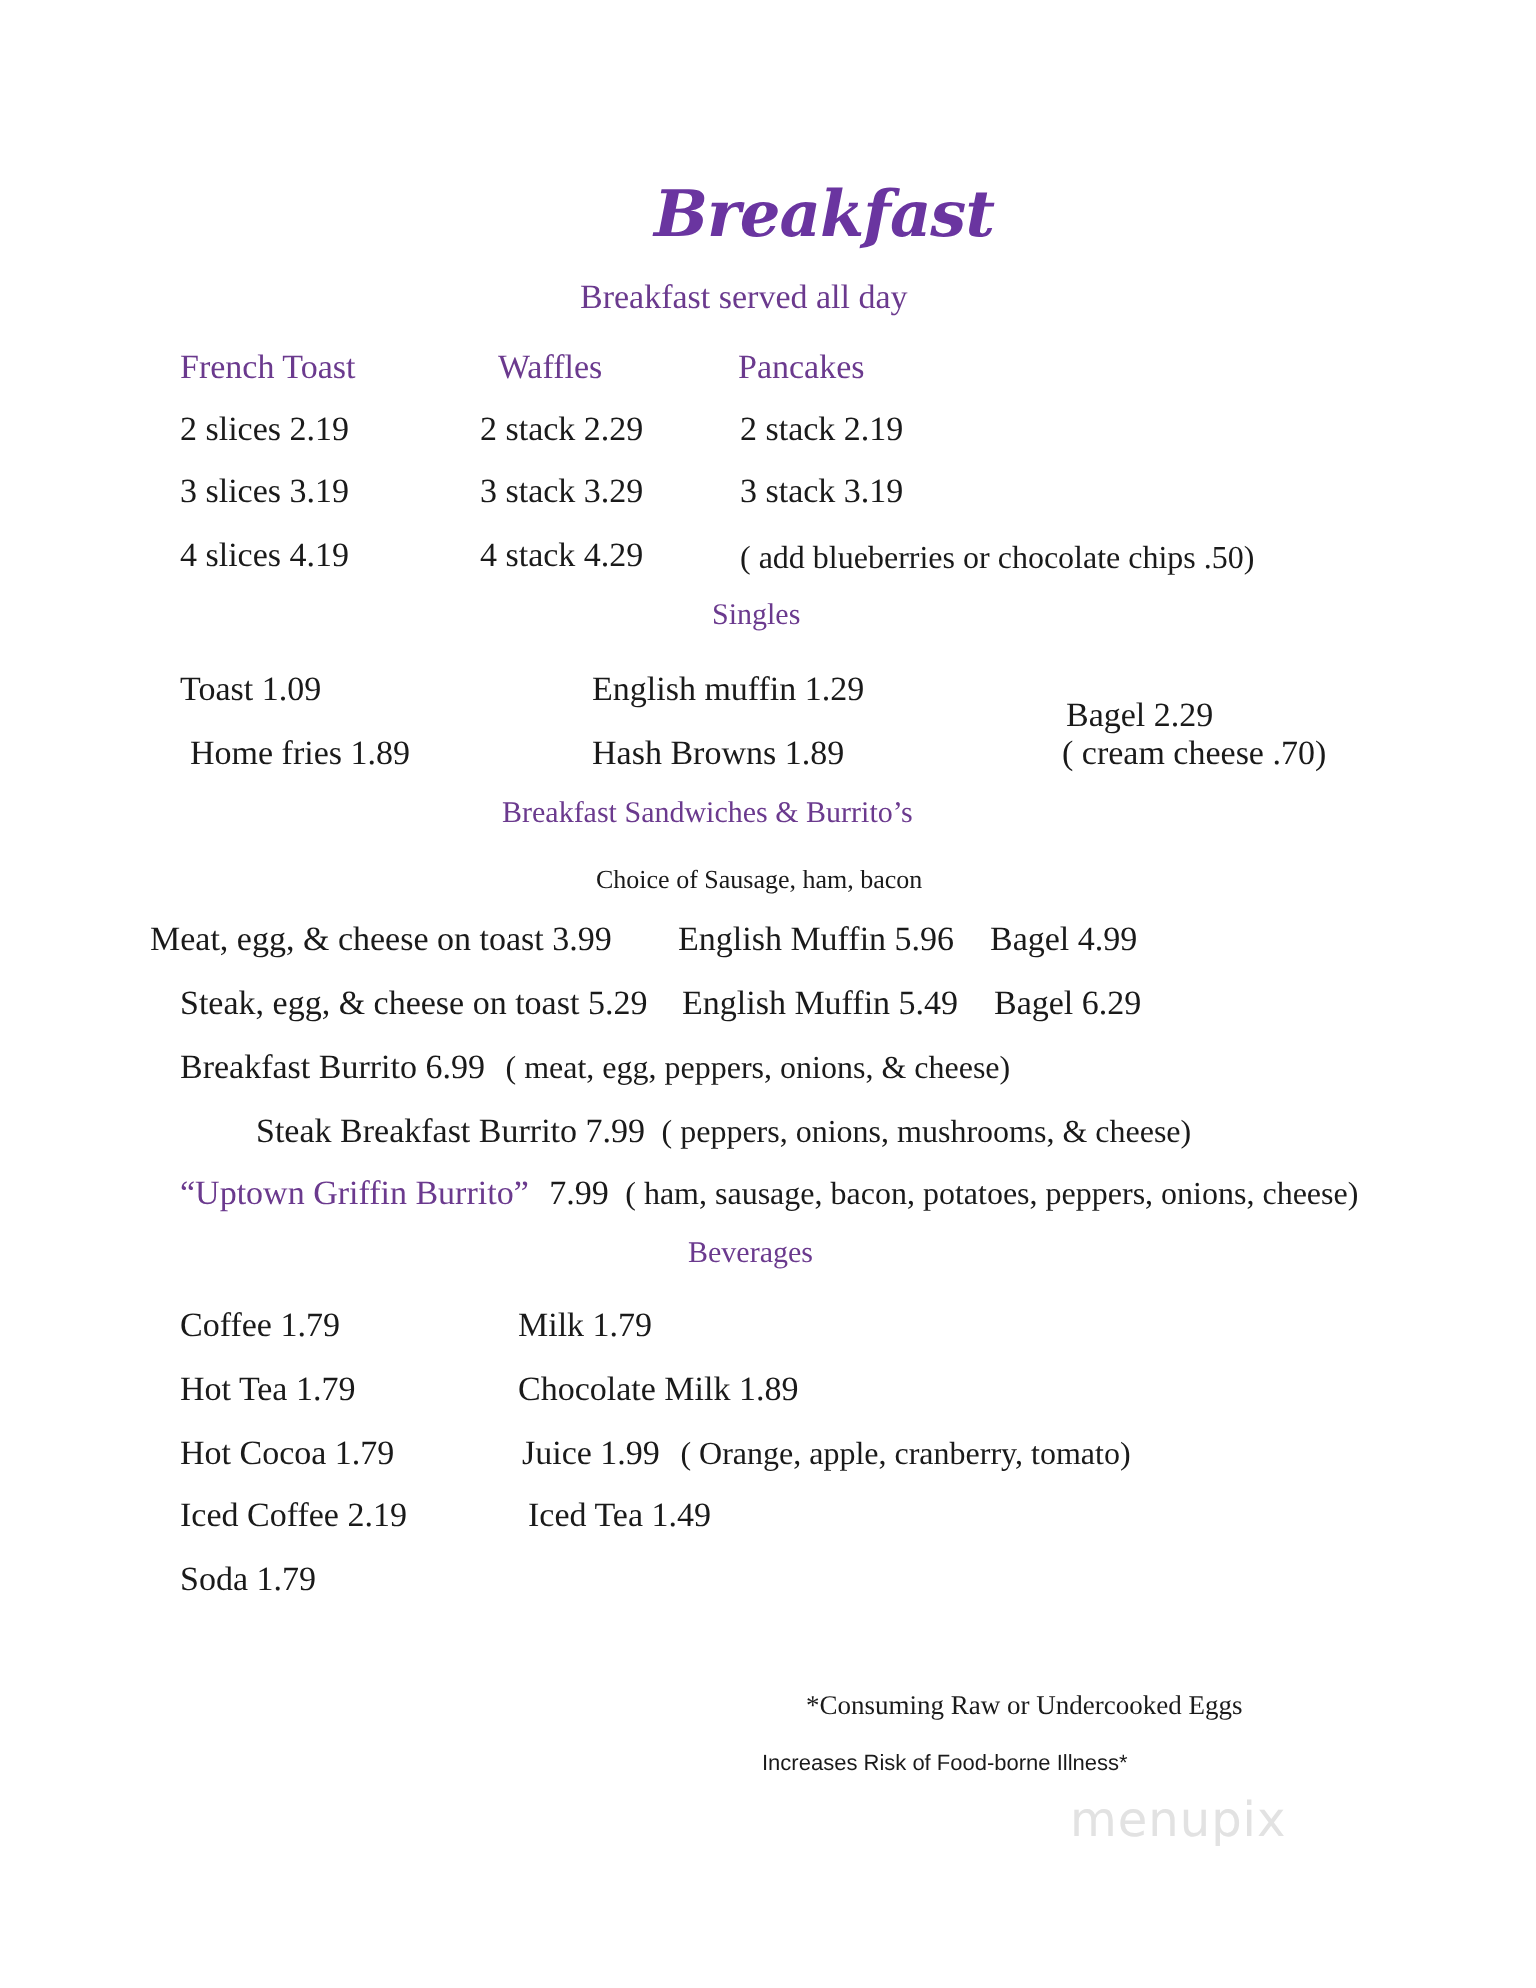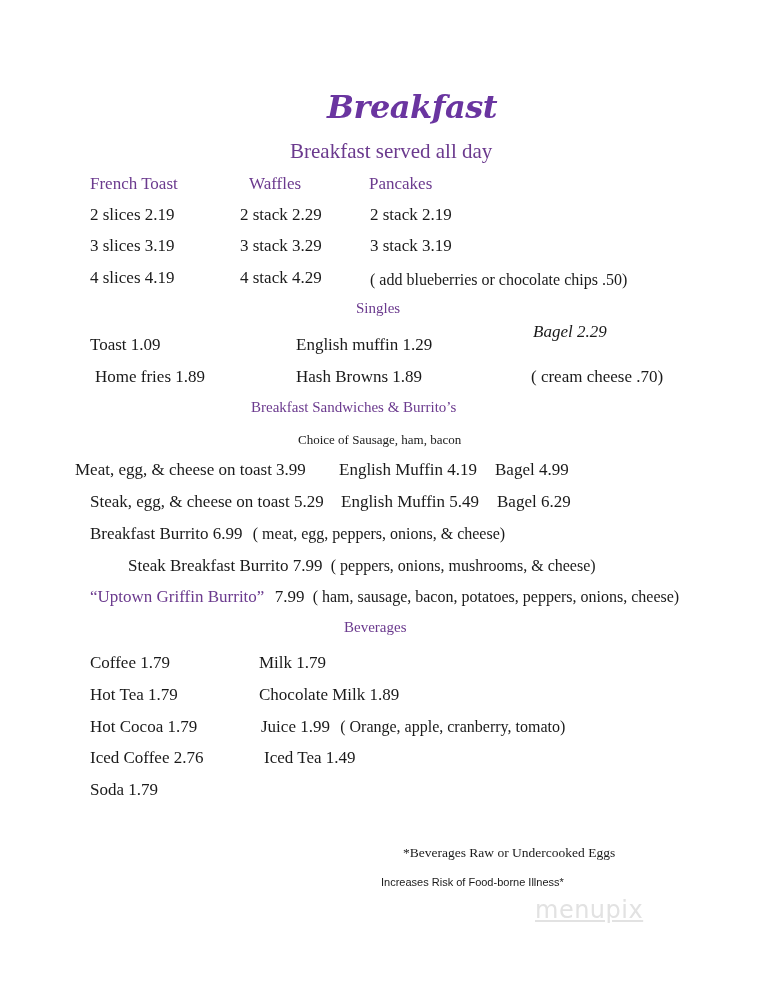--- a/index.html
+++ b/index.html
@@ -2,21 +2,21 @@
 <html><head>
 <meta charset="utf-8">
 <style>
   html, body { margin:0; padding:0; background:#ffffff; }
   body { width:768px; height:994px; position:relative; overflow:hidden;
          font-family:"Liberation Serif","DejaVu Serif",serif; color:#1a1a1a; }
   .abs { position:absolute; white-space:nowrap; }
   .purple { color:#6b3a8e; }
   .title { font-family:"DejaVu Serif",serif; font-style:italic; font-weight:bold;
            font-size:32px; color:#6a35a0; letter-spacing:-0.5px; }
-  .subtitle { font-size:21px;font-family:Liberation Serif, serif; }
+  .subtitle { font-size:17px;font-family:Liberation Serif, serif; }
   .section { font-size:15px; }
   .colhead { font-size:17px; }
   .item { font-size:17px; }
   .small { font-size:16px; }
   .note { font-size:13.5px; }
   .sans { font-family:"Liberation Sans","DejaVu Sans",sans-serif; font-size:11px; }
   .wm { font-family:"DejaVu Sans",sans-serif; font-size:24px; color:#e2e2e2; letter-spacing:0.5px; }
 </style>
 </head>
 <body>
@@ -38,30 +38,30 @@
   <div class="abs item" style="left:240px; top:236px;">3 stack  3.29</div>
   <div class="abs item" style="left:240px; top:268px;">4 stack  4.29</div>
 
   <div class="abs item" style="left:370px; top:205px;">2 stack  2.19</div>
   <div class="abs item" style="left:370px; top:236px;">3 stack  3.19</div>
   <div class="abs small" style="left:370px; top:271px;">( add blueberries or chocolate chips .50)</div>
 
   <div class="abs section purple" style="left:356px; top:300px;">Singles</div>
   <div class="abs item" style="left:90px; top:335px;">Toast  1.09</div>
   <div class="abs item" style="left:296px; top:335px;">English muffin  1.29</div>
-  <div class="abs item" style="left:533px; top:322px;font-style:italic;">Bagel  2.29</div>
+  <div class="abs item" style="left:533px; top:348px;">Bagel  2.29</div>
   <div class="abs item" style="left:95px; top:367px;">Home fries  1.89</div>
   <div class="abs item" style="left:296px; top:367px;">Hash Browns    1.89</div>
   <div class="abs item" style="left:531px; top:367px;">( cream cheese .70)</div>
 
   <div class="abs section purple" style="left:251px; top:399px;">Breakfast Sandwiches &amp; Burrito’s</div>
   <div class="abs small" style="left:298px; top:432px; font-size:13px;">Choice of Sausage, ham, bacon</div>
 
   <div class="abs item" style="left:75px; top:460px;">Meat, egg, &amp; cheese on toast  3.99</div>
-  <div class="abs item" style="left:339px; top:460px;">English Muffin  4.19</div>
+  <div class="abs item" style="left:339px; top:460px;">English Muffin  5.96</div>
   <div class="abs item" style="left:495px; top:460px;">Bagel   4.99</div>
 
   <div class="abs item" style="left:90px; top:492px;">Steak, egg, &amp; cheese on toast  5.29</div>
   <div class="abs item" style="left:341px; top:492px;">English Muffin  5.49</div>
   <div class="abs item" style="left:497px; top:492px;">Bagel   6.29</div>
 
   <div class="abs item" style="left:90px; top:524px;">
     <span>Breakfast Burrito   6.99</span>
     <span class="small" style="margin-left:6px;">( meat, egg, peppers, onions, &amp; cheese)</span>
   </div>
@@ -72,29 +72,29 @@
   <div class="abs item" style="left:90px; top:587px;">
     <span class="purple">“Uptown Griffin Burrito”</span>
     <span style="margin-left:6px;">7.99</span>
     <span class="small" style="margin-left:4px;">( ham, sausage, bacon, potatoes, peppers, onions, cheese)</span>
   </div>
 
   <div class="abs section purple" style="left:344px; top:619px;">Beverages</div>
   <div class="abs item" style="left:90px; top:653px;">Coffee  1.79</div>
   <div class="abs item" style="left:90px; top:685px;">Hot Tea 1.79</div>
   <div class="abs item" style="left:90px; top:717px;">Hot Cocoa 1.79</div>
-  <div class="abs item" style="left:90px; top:748px;">Iced Coffee 2.76</div>
+  <div class="abs item" style="left:90px; top:748px;">Iced Coffee 2.19</div>
   <div class="abs item" style="left:90px; top:780px;">Soda 1.79</div>
 
   <div class="abs item" style="left:259px; top:653px;">Milk  1.79</div>
   <div class="abs item" style="left:259px; top:685px;">Chocolate Milk  1.89</div>
   <div class="abs item" style="left:261px; top:717px;">
     <span>Juice 1.99</span>
     <span class="small" style="margin-left:6px;">( Orange, apple, cranberry, tomato)</span>
   </div>
   <div class="abs item" style="left:264px; top:748px;">Iced Tea 1.49</div>
 
-  <div class="abs note" style="left:403px; top:845px;">*Beverages Raw or Undercooked  Eggs</div>
+  <div class="abs note" style="left:403px; top:845px;">*Consuming Raw or Undercooked  Eggs</div>
   <div class="abs sans" style="left:381px; top:876px;">Increases Risk of Food-borne Illness*</div>
 
-  <div class="abs wm" style="left:535px; top:896px;text-decoration:underline;">menupix</div>
+  <div class="abs wm" style="left:535px; top:896px;">menupix</div>
 
 </div>
 
 </body></html>

